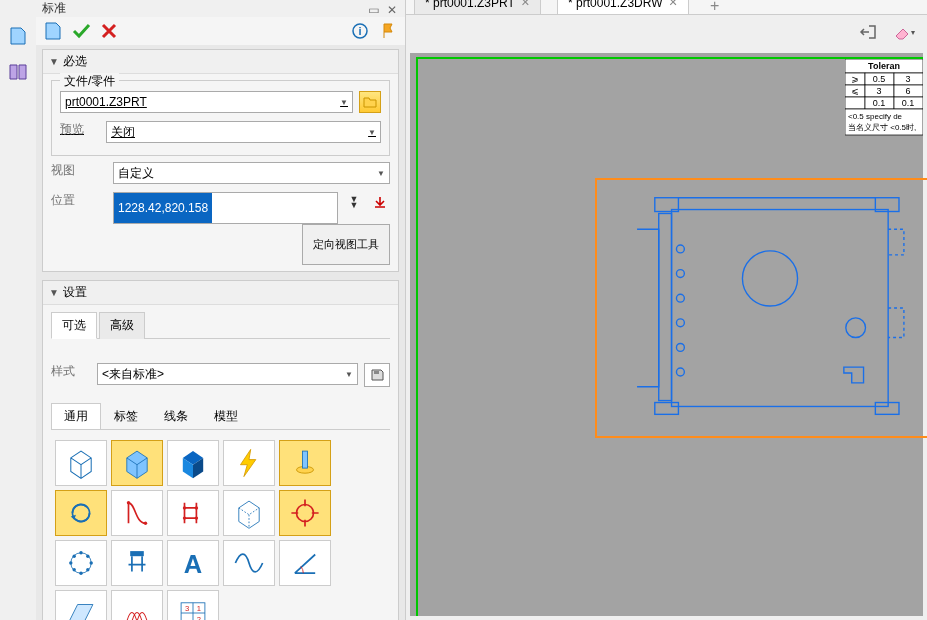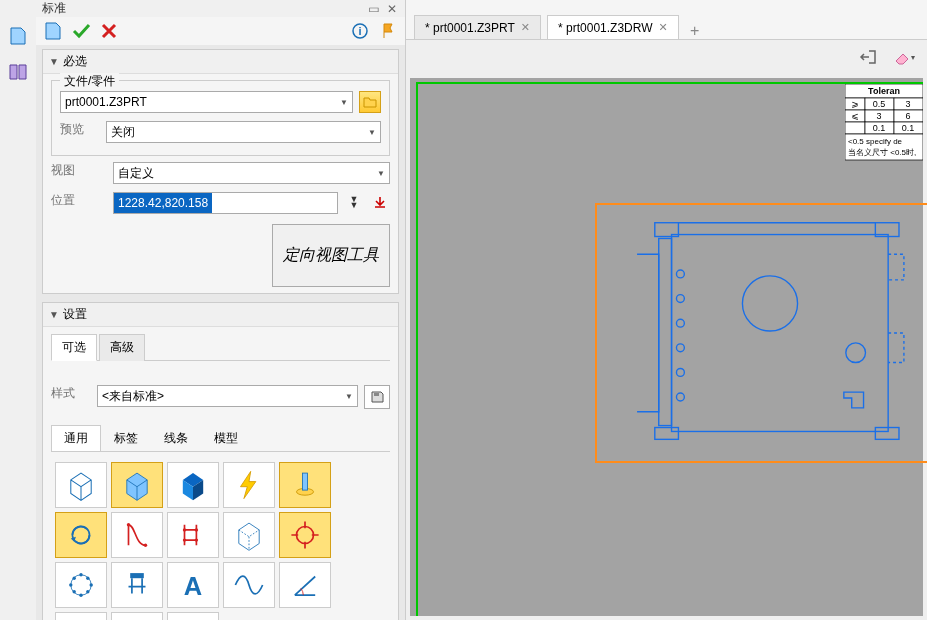--- a/index.html
+++ b/index.html
@@ -1,69 +1,69 @@
 <!DOCTYPE html>
 <html><head>
 <meta charset="utf-8">
 <style>
 * { box-sizing: border-box; margin: 0; padding: 0; font-family: "Microsoft YaHei", sans-serif; }
 body { width: 927px; height: 620px; background: #f0f0f0; display: flex; overflow: hidden; font-size: 12px; }
 
 
 .left-panel { width: 370px; background: #e8e8e8; display: flex; flex-direction: column; border-right: 1px solid #ccc; }
 
-.panel-header { height: 22px; display: flex; align-items: center; padding: 0 6px; justify-content: space-between; background: #f0f0f0; }
+.panel-header { height: 22px; display: flex; align-items: flex-end; padding: 0 6px; justify-content: space-between; background: #f0f0f0; }
 .panel-title { color: #333; }
 .panel-header-icons { display: flex; gap: 4px; }
 .header-icon { width: 14px; height: 14px; display: inline-flex; align-items: center; justify-content: center; cursor: pointer; color: #666; }
 
 .toolbar { height: 28px; display: flex; align-items: center; padding: 2px 4px; gap: 2px; background: #f5f5f5; }
 .toolbar-left { display: flex; gap: 2px; align-items: center; }
 .toolbar-right { margin-left: auto; display: flex; gap: 2px; align-items: center; }
 .tool-btn { width: 26px; height: 24px; display: inline-flex; align-items: center; justify-content: center; border: 1px solid transparent; cursor: pointer; }
 
 .section { border: 1px solid #ccc; margin: 4px 6px; background: #f5f5f5; }
 .section-header { height: 24px; display: flex; align-items: center; padding: 0 6px; cursor: pointer; background: #f0f0f0; border-bottom: 1px solid #ddd; }
 .section-header .chevron { margin-right: 4px; font-size: 10px; color: #555; }
 .section-body { padding: 6px 8px; background: #f5f5f5; }
 
 
-.group { border: 1px solid #ccc; padding: 6px 8px 8px 8px; margin-bottom: 6px; position: relative; background: #f5f5f5; }
+.group { border: 1px solid #ccc; padding: 6px 8px 8px 8px; margin-bottom: 6px; position: relative; background: #f5f5f5; text-decoration: underline; }
 .group-title { position: absolute; top: -8px; left: 8px; background: #f5f5f5; padding: 0 4px; font-size: 12px; }
 .form-row { display: flex; height: 26px; margin-top: 4px; gap: 6px; }
 .form-label { min-width: 40px; color: #737373; }
 .combo { flex: 1; display: flex; align-items: center; border: 1px solid #aaa; background: #fff; height: 22px; padding: 0 4px; justify-content: space-between; cursor: pointer; }
 .combo .dropdown { font-size: 8px; color: #555; }
 .yellow-btn { width: 22px; height: 22px; border: 1px solid #d4a017; background: linear-gradient(#ffe680,#ffc933); display: inline-flex; align-items: center; justify-content: center; cursor: pointer; }
 
-.pos-input { flex: 1; height: 22px; border: 1px solid #aaa; background: #fff; display: flex; align-items: center; }
+.pos-input { flex: 1; height: 32px; border: 1px solid #aaa; background: #fff; display: flex; align-items: center; }
 .pos-input .val { background: #0a66c2; color: #fff; padding: 2px 4px; height: 100%; display: flex; align-items: center; }
 .small-btn { width: 20px; height: 20px; display: inline-flex; align-items: center; justify-content: center; cursor: pointer; color: #a00; border: 1px solid transparent; }
 
 .align-right { display: flex; justify-content: flex-end; margin-top: 6px; }
-.btn { border: 1px solid #aaa; background: #f0f0f0; padding: 20px 10px; cursor: pointer; font-size: 16px; font-style: italic; }
+.btn { border: 1px solid #aaa; background: #f0f0f0; padding: 12px 10px; cursor: pointer; font-size: 11px; }
 
 
 .tabs { display: flex; border-bottom: 1px solid #ccc; background: #f5f5f5; }
 .tab { padding: 4px 10px; border: 1px solid #ccc; border-bottom: none; margin-right: 2px; cursor: pointer; background: #eaeaea; position: relative; top: 1px; text-align: center; }
 .tab.active { background: #fff; border-bottom: 1px solid #fff; }
 
 
 .sub-tabs { display: flex; margin-top: 14px; border-bottom: 1px solid #ccc; }
 .sub-tab { padding: 4px 12px; cursor: pointer; border: 1px solid transparent; border-bottom: none; }
 .sub-tab.active { background: #fff; border-color: #ccc; }
 
 .icon-grid { display: flex; flex-wrap: wrap; gap: 4px; margin-top: 6px; padding: 4px; }
 .icon-cell { width: 52px; height: 46px; border: 1px solid #ccc; background: #fff; display: flex; align-items: center; justify-content: center; cursor: pointer; }
 .icon-cell.selected { background: #ffe17a; border-color: #d4a017; }
 .svg-icon { width: 34px; height: 34px; }
 
 
 .right-area { flex: 1; display: flex; flex-direction: column; background: #efefef; }
-.tab-bar { height: 40px; display: flex; align-items: flex-end; background: #f5f5f5; border-bottom: 1px solid #ccc; padding-left: 8px; gap: 6px; }
+.tab-bar { height: 15px; display: flex; align-items: flex-end; background: #f5f5f5; border-bottom: 1px solid #ccc; padding-left: 8px; gap: 16px; }
 .doc-tab { height: 24px; padding: 0 10px; display: flex; align-items: center; gap: 6px; border: 1px solid #ccc; border-bottom: none; background: #eaeaea; cursor: pointer; font-size: 12px; }
 .doc-tab.active { background: #fff; }
 .doc-tab .close { font-size: 11px; color: #888; cursor: pointer; }
 .add-tab { width: 20px; text-align: center; color: #888; cursor: pointer; font-size: 16px; line-height: 1; }
 
 .canvas-toolbar { height: 34px; display: flex; align-items: center; justify-content: flex-end; padding: 0 10px; gap: 10px; }
 .canvas { flex: 1; background: #a3a3a3; position: relative; margin: 4px; }
 .canvas-border { position: absolute; left: 6px; right: 0; top: 4px; bottom: 0; border: 2px solid #00c800; border-right: none; border-bottom: none; }
 .title-block { position: absolute; right: 0; top: 6px; }
 

